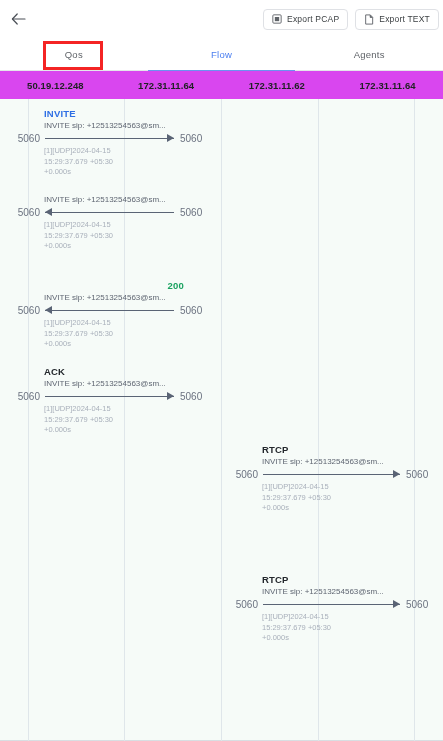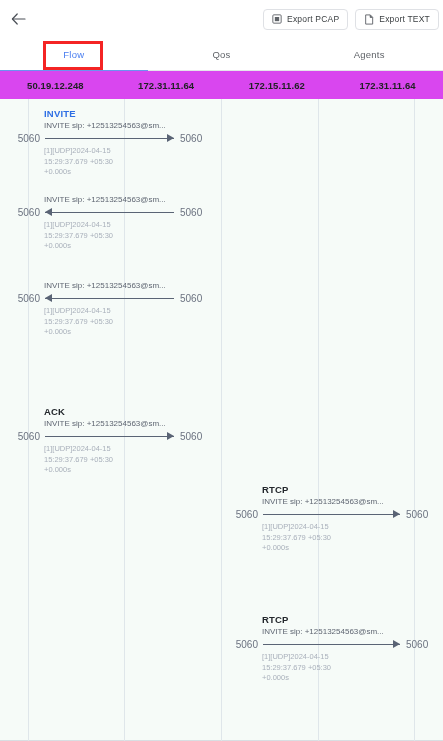--- a/index.html
+++ b/index.html
@@ -160,21 +160,21 @@
   .msg-method {
     font-size: 9.5px;
     font-weight: bold;
     letter-spacing: 0.2px;
     line-height: 12px;
     height: 12px;
     font-family: Liberation Sans, sans-serif;
   }
   .msg-method.m-blue  { color: #2f6fe4; }
   .msg-method.m-green { color: #1aa260; }
-  .msg-method.m-dark  { color: #23272c; margin-top: 40px; }
+  .msg-method.m-dark  { color: #23272c; }
   .msg-method.right   { text-align: right; }
 
   .msg-summary {
     font-size: 8px;
     color: #5f6672;
     line-height: 12px;
     height: 12px;
     white-space: nowrap;
     overflow: hidden;
     text-overflow: ellipsis;
@@ -263,36 +263,36 @@
       <svg width="10" height="11" viewBox="0 0 12 13" aria-hidden="true">
         <path d="M2 1 H7.6 L10.4 3.8 V12 H2 Z" fill="none" stroke="#5f6368" stroke-width="1.1" stroke-linejoin="round"></path>
         <path d="M7.4 1.2 V4 H10.2" fill="#5f6368" stroke="#5f6368" stroke-width="1"></path>
       </svg>
     </span>
     <span>Export TEXT</span>
   </button>
 </div>
 
 <div class="tabs">
+  <div class="tab">
+    <span>Qos</span>
+  </div>
   <div class="tab active">
     <span>Flow</span>
     <span class="tab-underline"></span>
   </div>
   <div class="tab">
-    <span>Qos</span>
-  </div>
-  <div class="tab">
     <span>Agents</span>
   </div>
 </div>
 
 <div class="col-headers">
   <div class="col-head">50.19.12.248</div>
   <div class="col-head">172.31.11.64</div>
-  <div class="col-head">172.15.11.62</div>
+  <div class="col-head">172.31.11.62</div>
   <div class="col-head">172.31.11.64</div>
 </div>
 
 <div class="canvas" id="canvas">
   <div class="canvas-bottom"></div>
 <div class="lane" style="left: 28px;"></div>
     <div class="lane" style="left: 124px;"></div>
     <div class="lane" style="left: 221px;"></div>
     <div class="lane" style="left: 318px;"></div>
     <div class="lane" style="left: 414px;"></div>
@@ -323,20 +323,21 @@
         </div>
         <div class="port right">5060</div>
       </div>
       <div class="msg-meta" style="padding-left: 34px;">
         <div>[1][UDP]2024-04-15</div>
         <div>15:29:37.679 +05:30</div>
         <div>+0.000s</div>
       </div>
     </div>
     <div class="msg" style="top: 181px; left: 10px; width: 200px;">
+      <div class="msg-method m-green right" style="padding-left: 0px; padding-right: 26px;">200</div>
       <div class="msg-summary" style="padding-left: 34px;">INVITE sip: +12513254563@sm...</div>
       <div class="arrow-row">
         <div class="port left">5060</div>
         <div class="arrow to-left">
           <div class="shaft"></div>
           <div class="head"></div>
         </div>
         <div class="port right">5060</div>
       </div>
       <div class="msg-meta" style="padding-left: 34px;">

